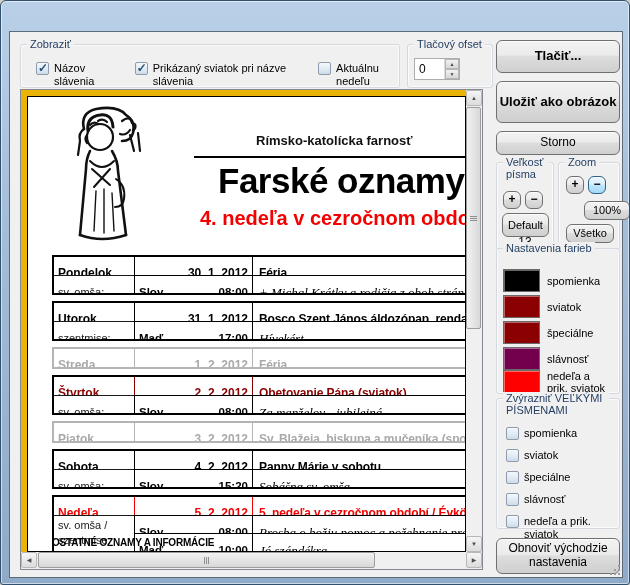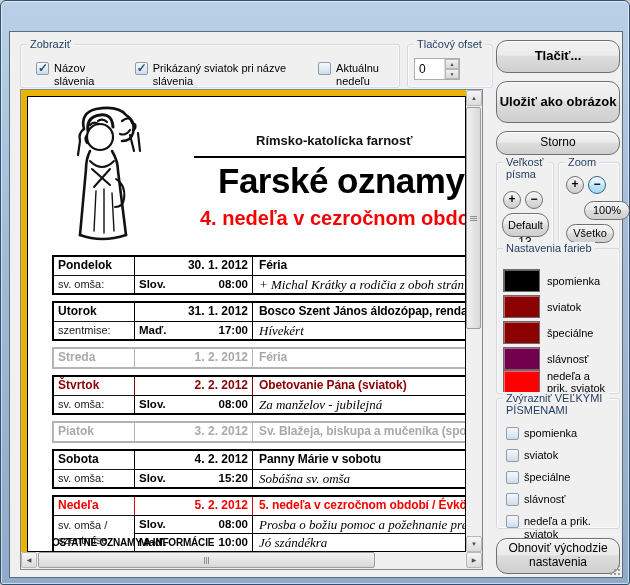--- a/index.html
+++ b/index.html
@@ -24,21 +24,21 @@
   .winbtn.close{width:42px;border-radius:0 0 4px 0;border-left:none;
     background:linear-gradient(#f0bcac,#d8826c 45%,#c65742 50%,#b03a24);color:#3f2c26;}
   .glyph-min{width:9px;height:3px;background:#3f4f60;margin-top:8px;}
   .glyph-max{width:9px;height:7px;border:2px solid #3f4f60;}
   .glyph-x{font-size:12px;font-weight:bold;line-height:1;}
   
   .client{position:absolute;left:8px;top:30px;width:614px;height:547px;background:#f0f0f0;border:1px solid #5c6b7a;}
   .groupbox{position:absolute;border:1px solid #d3d9df;border-radius:3px;box-shadow:inset 0 0 0 1px rgba(255,255,255,.7);}
   .gb-caption{position:absolute;top:-7px;left:6px;background:#f0f0f0;padding:0 3px;font-size:11px;color:#1e3a5f;line-height:12px;}
   
-  .btn{position:absolute;border:1px solid #707070;border-radius:11px;
+  .btn{position:absolute;border:1px solid #707070;border-radius:6px;
     background:linear-gradient(#f2f2f2,#ebebeb 45%,#dddddd 50%,#cfcfcf);
     font-size:12px;color:#000;display:flex;align-items:center;justify-content:center;text-align:center;line-height:1.15;
     box-shadow:inset 0 1px 0 rgba(255,255,255,.8);}
   .btn.bold{font-weight:bold;}
   .btn.focusblue{border-color:#2c628b;background:linear-gradient(#eaf6fd,#d9f0fc 45%,#bee6fd 50%,#a7d9f5);}
   
   .win-check{display:flex;align-items:flex-start;gap:5px;cursor:default;}
   .cbox{width:13px;height:13px;flex:0 0 13px;border:1px solid #8e9cad;border-radius:2px;
     background:linear-gradient(#f4f8fb,#dfe9f2 60%,#cddbe8);position:relative;}
   .cbox.on::after{content:"✓";position:absolute;left:1px;top:-2px;font-size:12px;font-weight:bold;color:#264f79;}
@@ -68,21 +68,21 @@
   
   .parish-line{position:absolute;left:228px;top:36px;font-size:13px;font-weight:bold;color:#111;white-space:nowrap;}
   .head-rule{position:absolute;left:166px;top:59px;width:540px;border-top:2px solid #000;}
   .doc-title{position:absolute;left:190px;top:64px;font-size:35px;font-weight:bold;color:#000;white-space:nowrap;letter-spacing:-.5px;}
   .doc-subtitle{position:absolute;left:172px;top:110px;font-size:20px;font-weight:bold;color:#f40000;white-space:nowrap;}
   .doc-footer{position:absolute;left:24px;top:440px;font-size:10px;font-weight:bold;color:#000;letter-spacing:-.2px;}
   .logo{position:absolute;left:32px;top:6px;}
   
   .day-table{position:absolute;left:24px;top:158px;width:660px;}
   .day-block{display:grid;grid-template-columns:80px 118px 460px;border:2px solid #000;margin-bottom:6px;background:#fff;}
-  .day-block .c{height:18px;font-size:12px;line-height:17px;padding:0 4px;overflow:hidden;white-space:nowrap;border-color:#000;}
+  .day-block .c{height:18px;font-size:12px;line-height:17px;padding:8px 4px;overflow:hidden;white-space:nowrap;border-color:#000;}
   .c.day{font-weight:bold;}
   .c.date{font-weight:bold;text-align:right;border-left:1px solid;}
   .c.title{font-weight:bold;border-left:1px solid;padding-left:6px;letter-spacing:-.1px;}
   .c.type{font-size:11px;border-top:1px solid;color:#1a1a1a;line-height:16px;}
   .c.type.span2{height:36px;line-height:15px;white-space:normal;padding-top:2px;}
   .c.lang{font-weight:bold;font-size:11.5px;border-left:1px solid;border-top:1px solid;display:flex;justify-content:space-between;}
   .c.intn{font-family:"Liberation Serif",serif;font-style:italic;font-size:13px;border-left:1px solid;border-top:1px solid;padding-left:6px;}
   .day-block.style-muted{border-color:#b4b4b4;}
   .style-muted .c{color:#a9a9a9;border-color:#b4b4b4;}
   .style-feast .c.day,.style-feast .c.date,.style-feast .c.title{color:#8b0000;}

